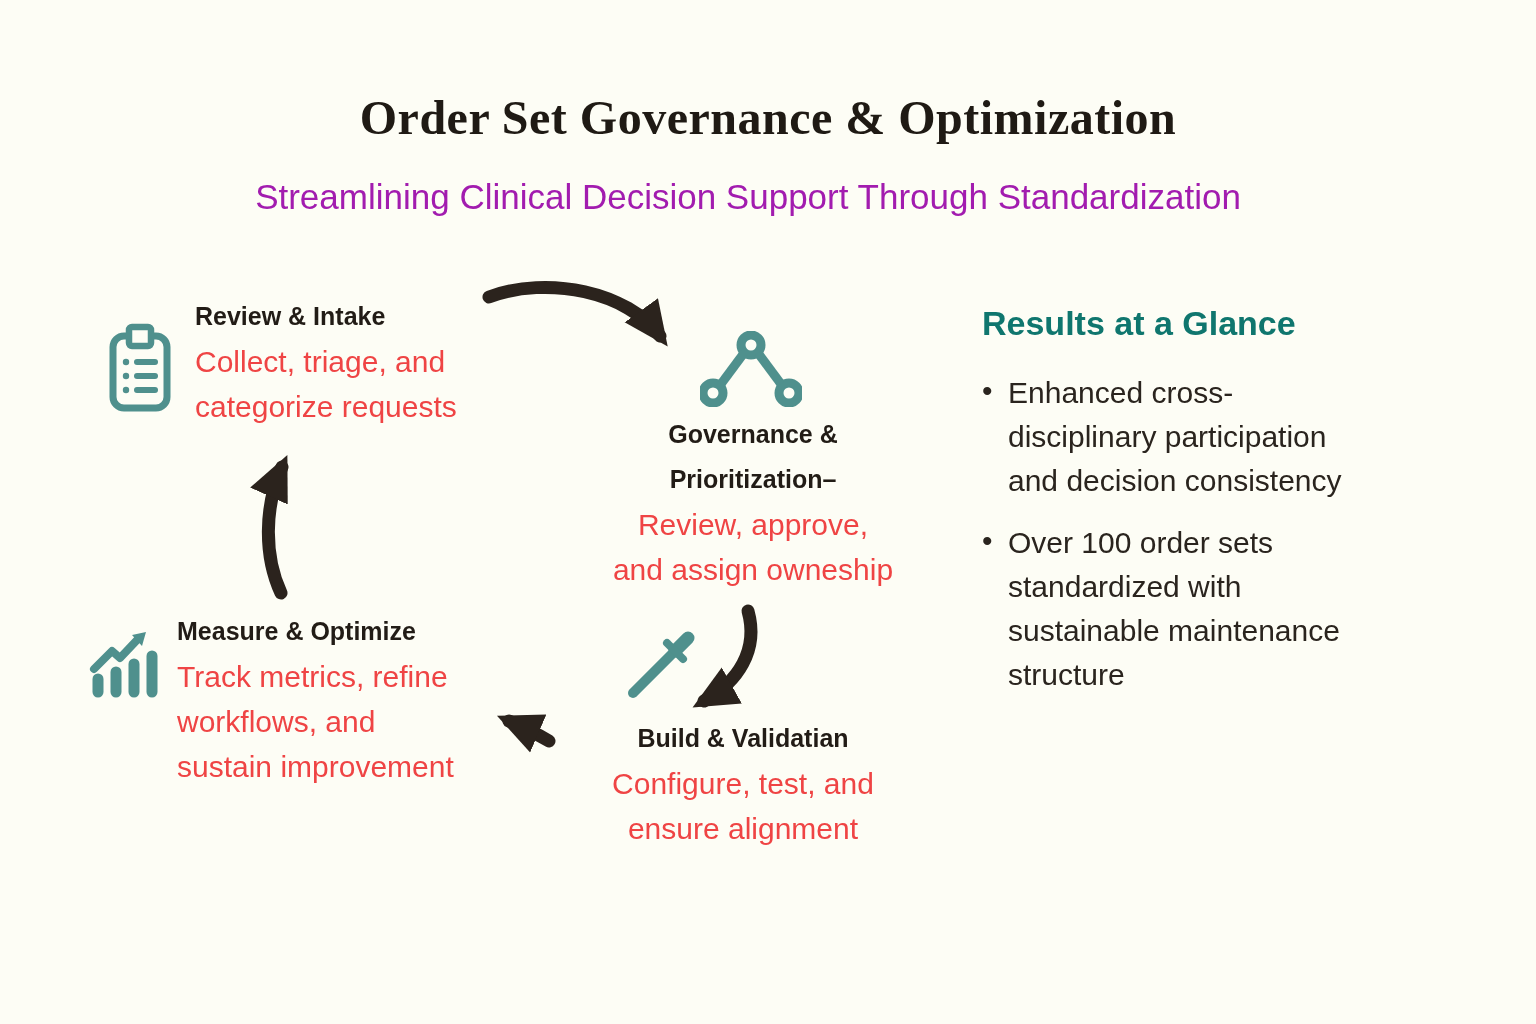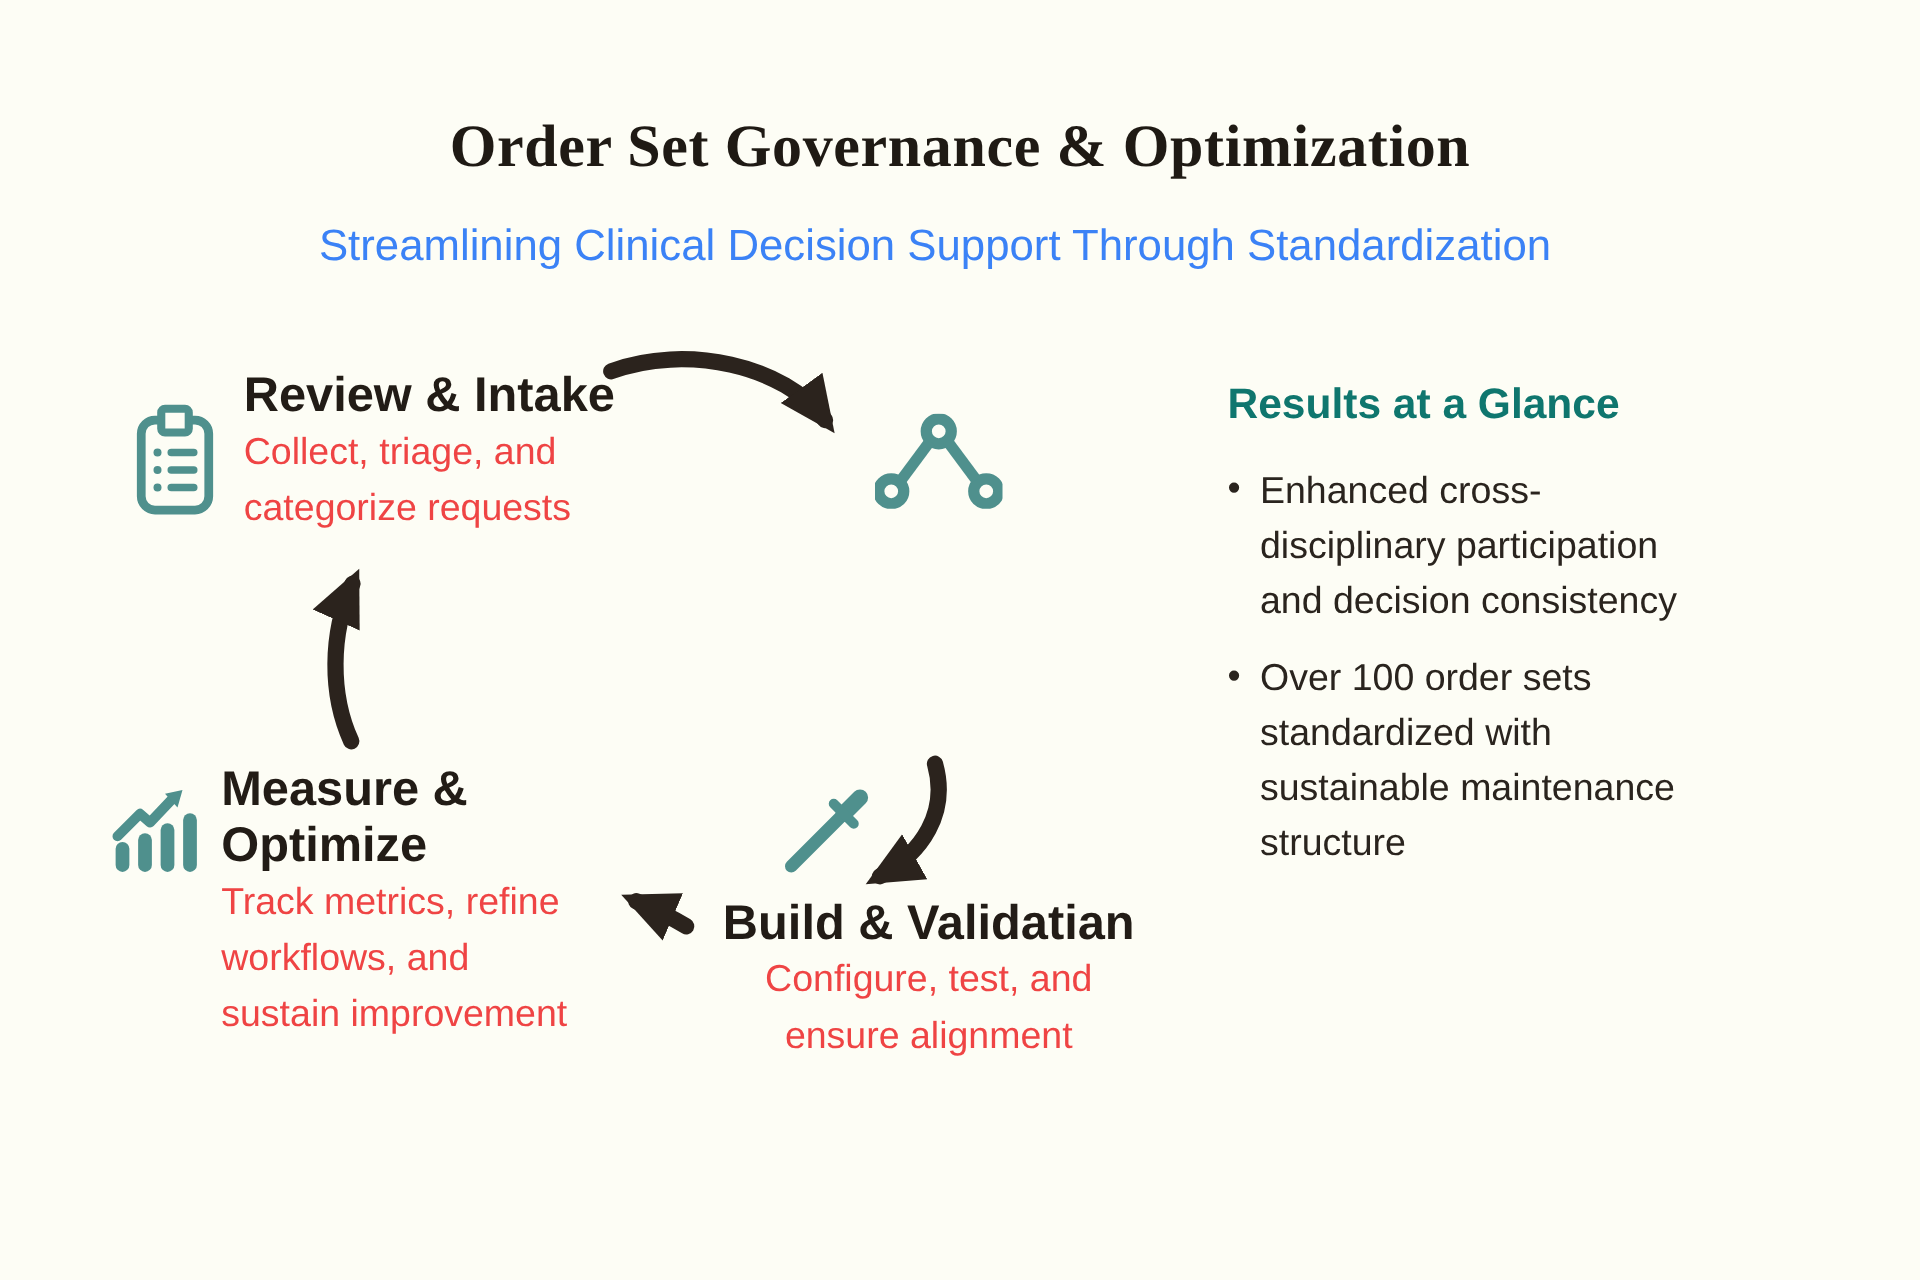--- a/index.html
+++ b/index.html
@@ -26,26 +26,26 @@
     font-weight:700;
     font-size:48px;line-height:76px;
     color:#1f1a14;
     letter-spacing:0.5px;
   }
   .page-subtitle{
     position:absolute;left:0;top:176px;width:1496px;
     text-align:center;
     font-size:35px;line-height:42px;
     font-weight:400;
-    color:#3b82f6;
+    color:#a21caf;
   }
   
   .step{position:absolute;}
   .step-title{
-    font-size:39px;line-height:45px;font-weight:700;color:#221c16;
+    font-size:25px;line-height:45px;font-weight:700;color:#221c16;
     white-space:pre-line;
   }
   .step-desc{
     font-size:30px;line-height:45px;font-weight:400;color:#ef4444;
     white-space:pre-line;
   }
   .step-review{left:195px;top:294px;width:330px;}
   .step-governance{left:538px;top:412px;width:430px;text-align:center;}
   .step-build{left:573px;top:716px;width:340px;text-align:center;}
   .step-measure{left:177px;top:609px;width:360px;}
@@ -128,20 +128,26 @@
     <svg width="102" height="76" viewBox="0 0 102 76">
       <g fill="none" stroke="#4f908d" stroke-width="9">
         <circle cx="51" cy="14" r="10"></circle>
         <circle cx="13" cy="62" r="10"></circle>
         <circle cx="89" cy="62" r="10"></circle>
         <line x1="44" y1="22" x2="21" y2="53"></line>
         <line x1="58" y1="22" x2="81" y2="53"></line>
       </g>
     </svg>
   </span>
+  <div class="step step-governance">
+    <div class="step-title">Governance &amp;
+Prioritization–</div>
+    <div class="step-desc">Review, approve,
+and assign owneship</div>
+  </div>
 
   <span class="icon icon-screwdriver">
     <svg width="78" height="78" viewBox="0 0 78 78">
       <g stroke="#4f908d" stroke-linecap="round" fill="none">
         <line x1="9" y1="69" x2="51" y2="27" stroke-width="10"></line>
         <line x1="51" y1="27" x2="64" y2="14" stroke-width="13"></line>
         <line x1="43" y1="19" x2="59" y2="35" stroke-width="8"></line>
       </g>
     </svg>
   </span>

